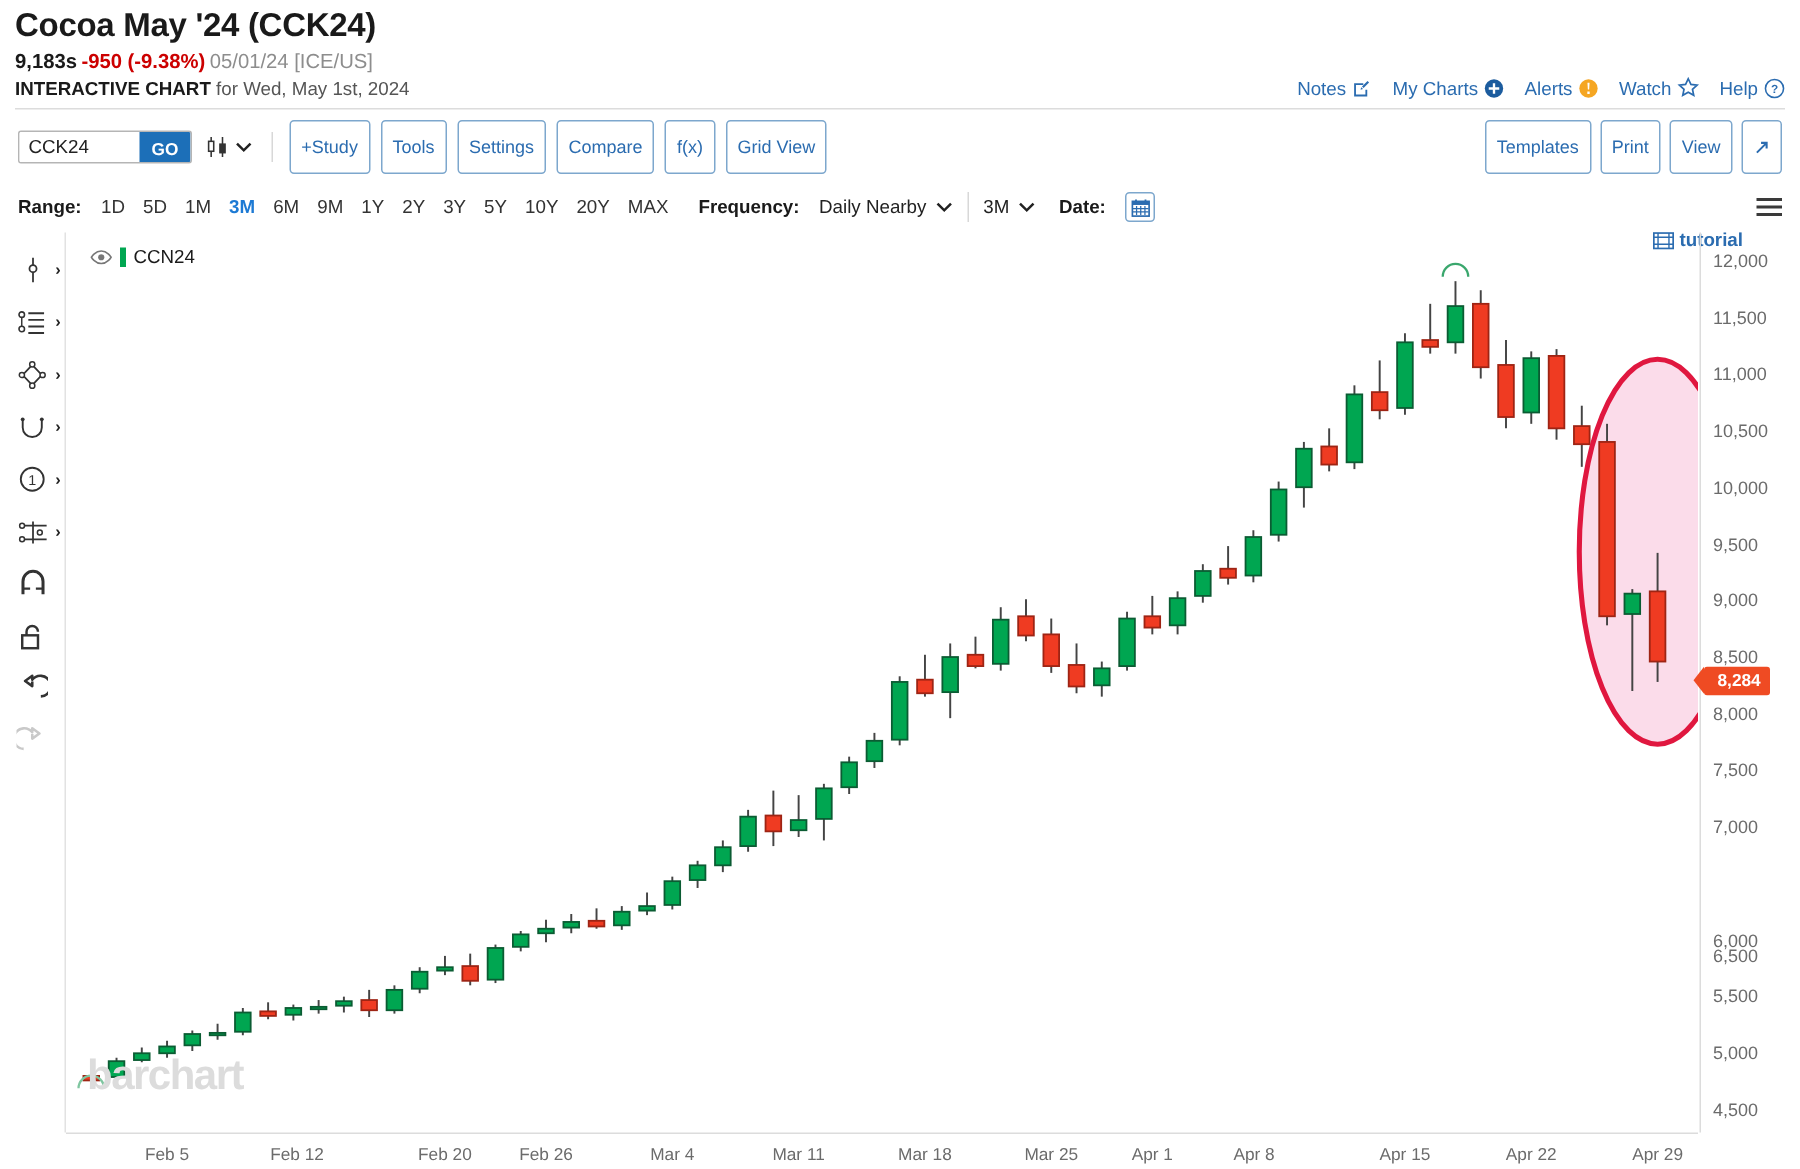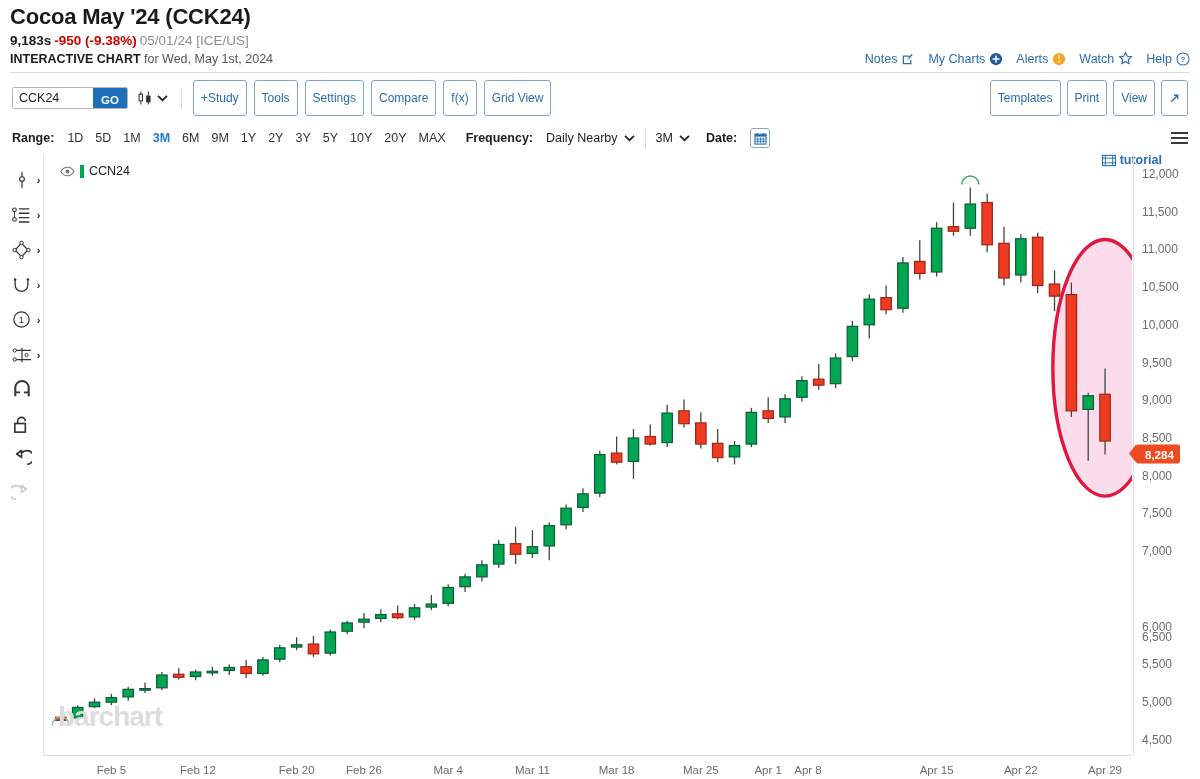--- a/index.html
+++ b/index.html
@@ -631,18 +631,18 @@
   <div class="xaxis">
       <div class="xtick" style="left: 67.3684px;">Feb 5</div>
       <div class="xtick" style="left: 154px;">Feb 12</div>
       <div class="xtick" style="left: 252.632px;">Feb 20</div>
       <div class="xtick" style="left: 320px;">Feb 26</div>
       <div class="xtick" style="left: 404.211px;">Mar 4</div>
       <div class="xtick" style="left: 488.421px;">Mar 11</div>
       <div class="xtick" style="left: 572.632px;">Mar 18</div>
       <div class="xtick" style="left: 656.842px;">Mar 25</div>
       <div class="xtick" style="left: 724.211px;">Apr 1</div>
-      <div class="xtick" style="left: 764px;">Apr 8</div>
+      <div class="xtick" style="left: 792px;">Apr 8</div>
       <div class="xtick" style="left: 892.632px;">Apr 15</div>
       <div class="xtick" style="left: 976.842px;">Apr 22</div>
       <div class="xtick" style="left: 1061.05px;">Apr 29</div>
     </div>
 </div>
 
 </body></html>

